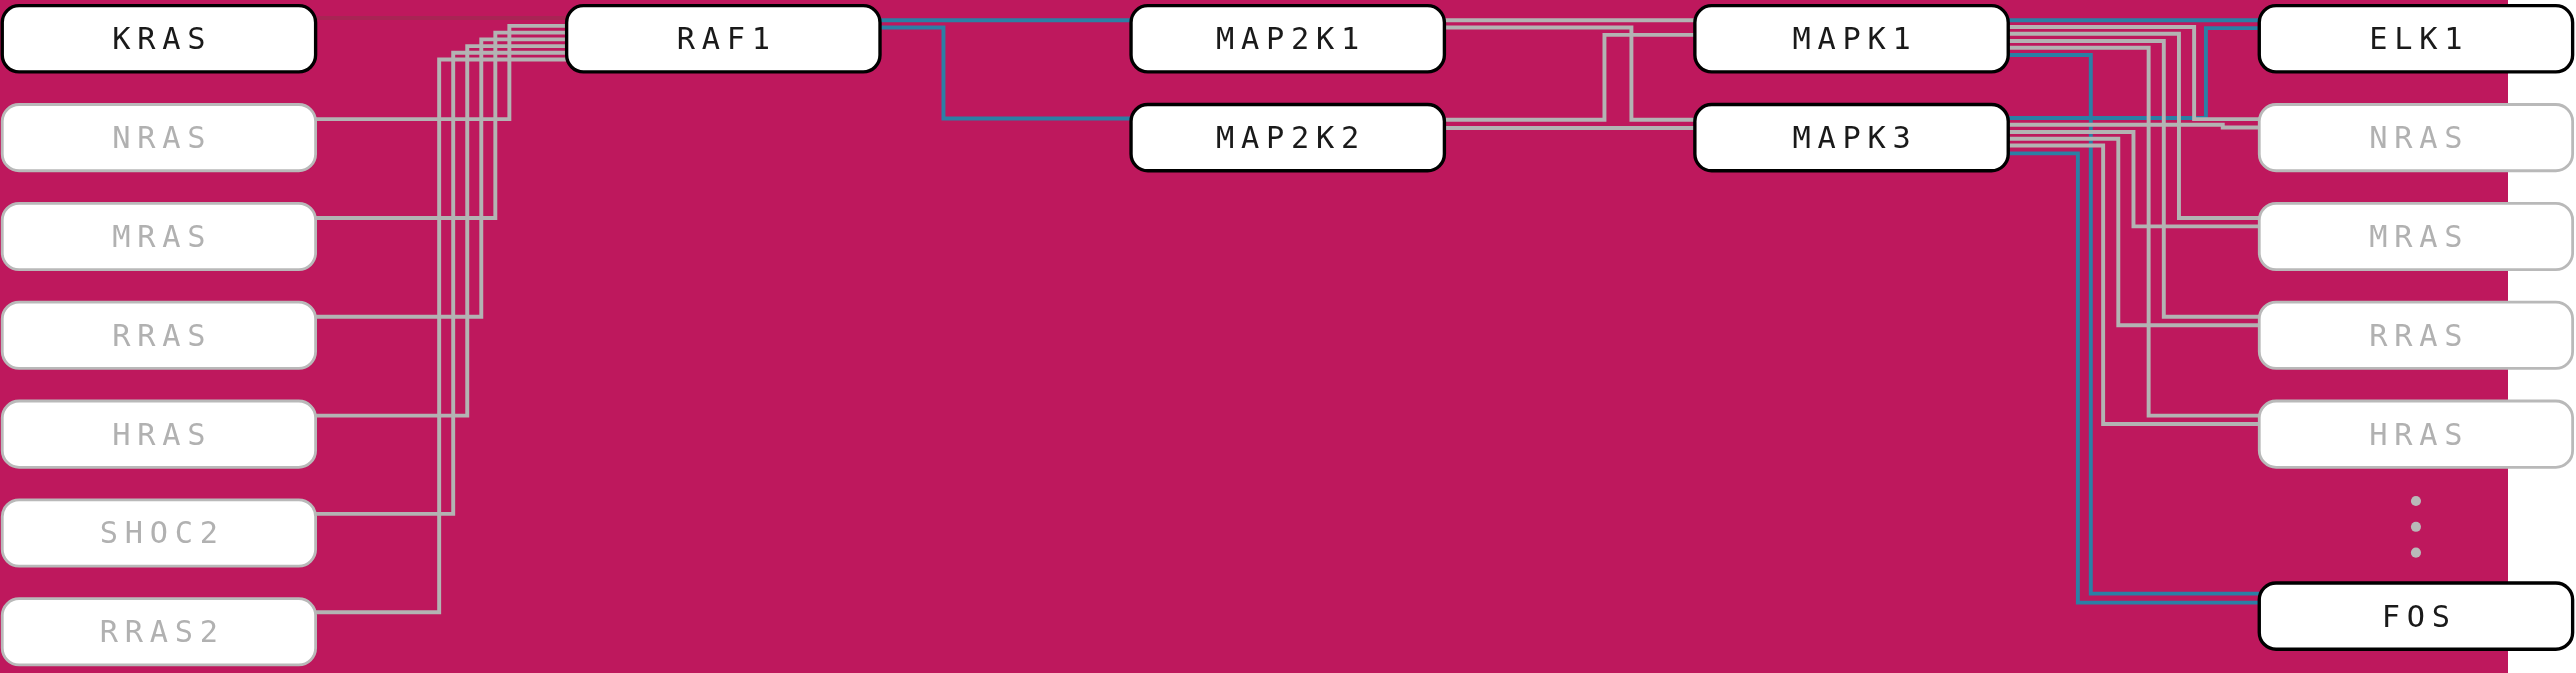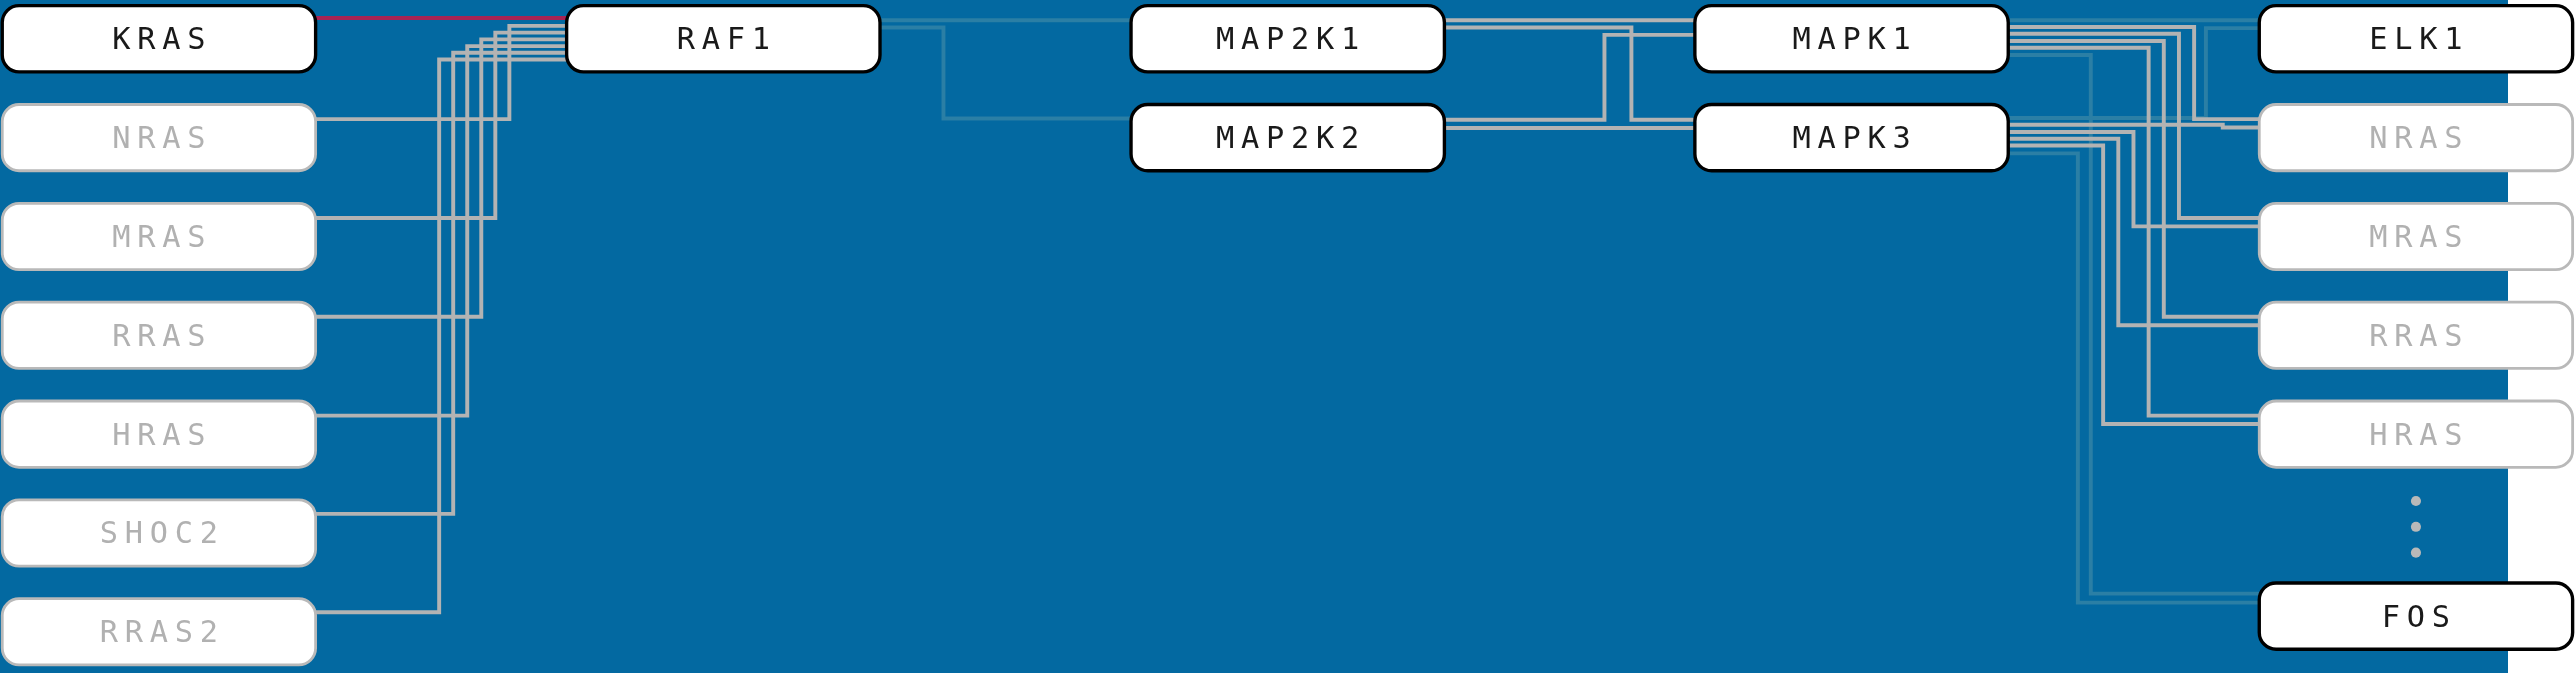--- a/index.html
+++ b/index.html
@@ -8,21 +8,21 @@
     background: #ffffff;
     width: 2576px;
     height: 674px;
     overflow: hidden;
     font-family: "DejaVu Sans Mono", monospace;
   }
   #stage {
     position: relative;
     width: 2508px;
     height: 674px;
-    background: #0369a1;
+    background: #be185d;
   }
   svg { display: block; }
   .node-rect { cursor: pointer; }
   .node-label {
     font-family: "DejaVu Sans Mono", monospace;
     font-size: 54px;
     letter-spacing: 12px;
     pointer-events: none;
   }
   .edge-line { fill: none; }

